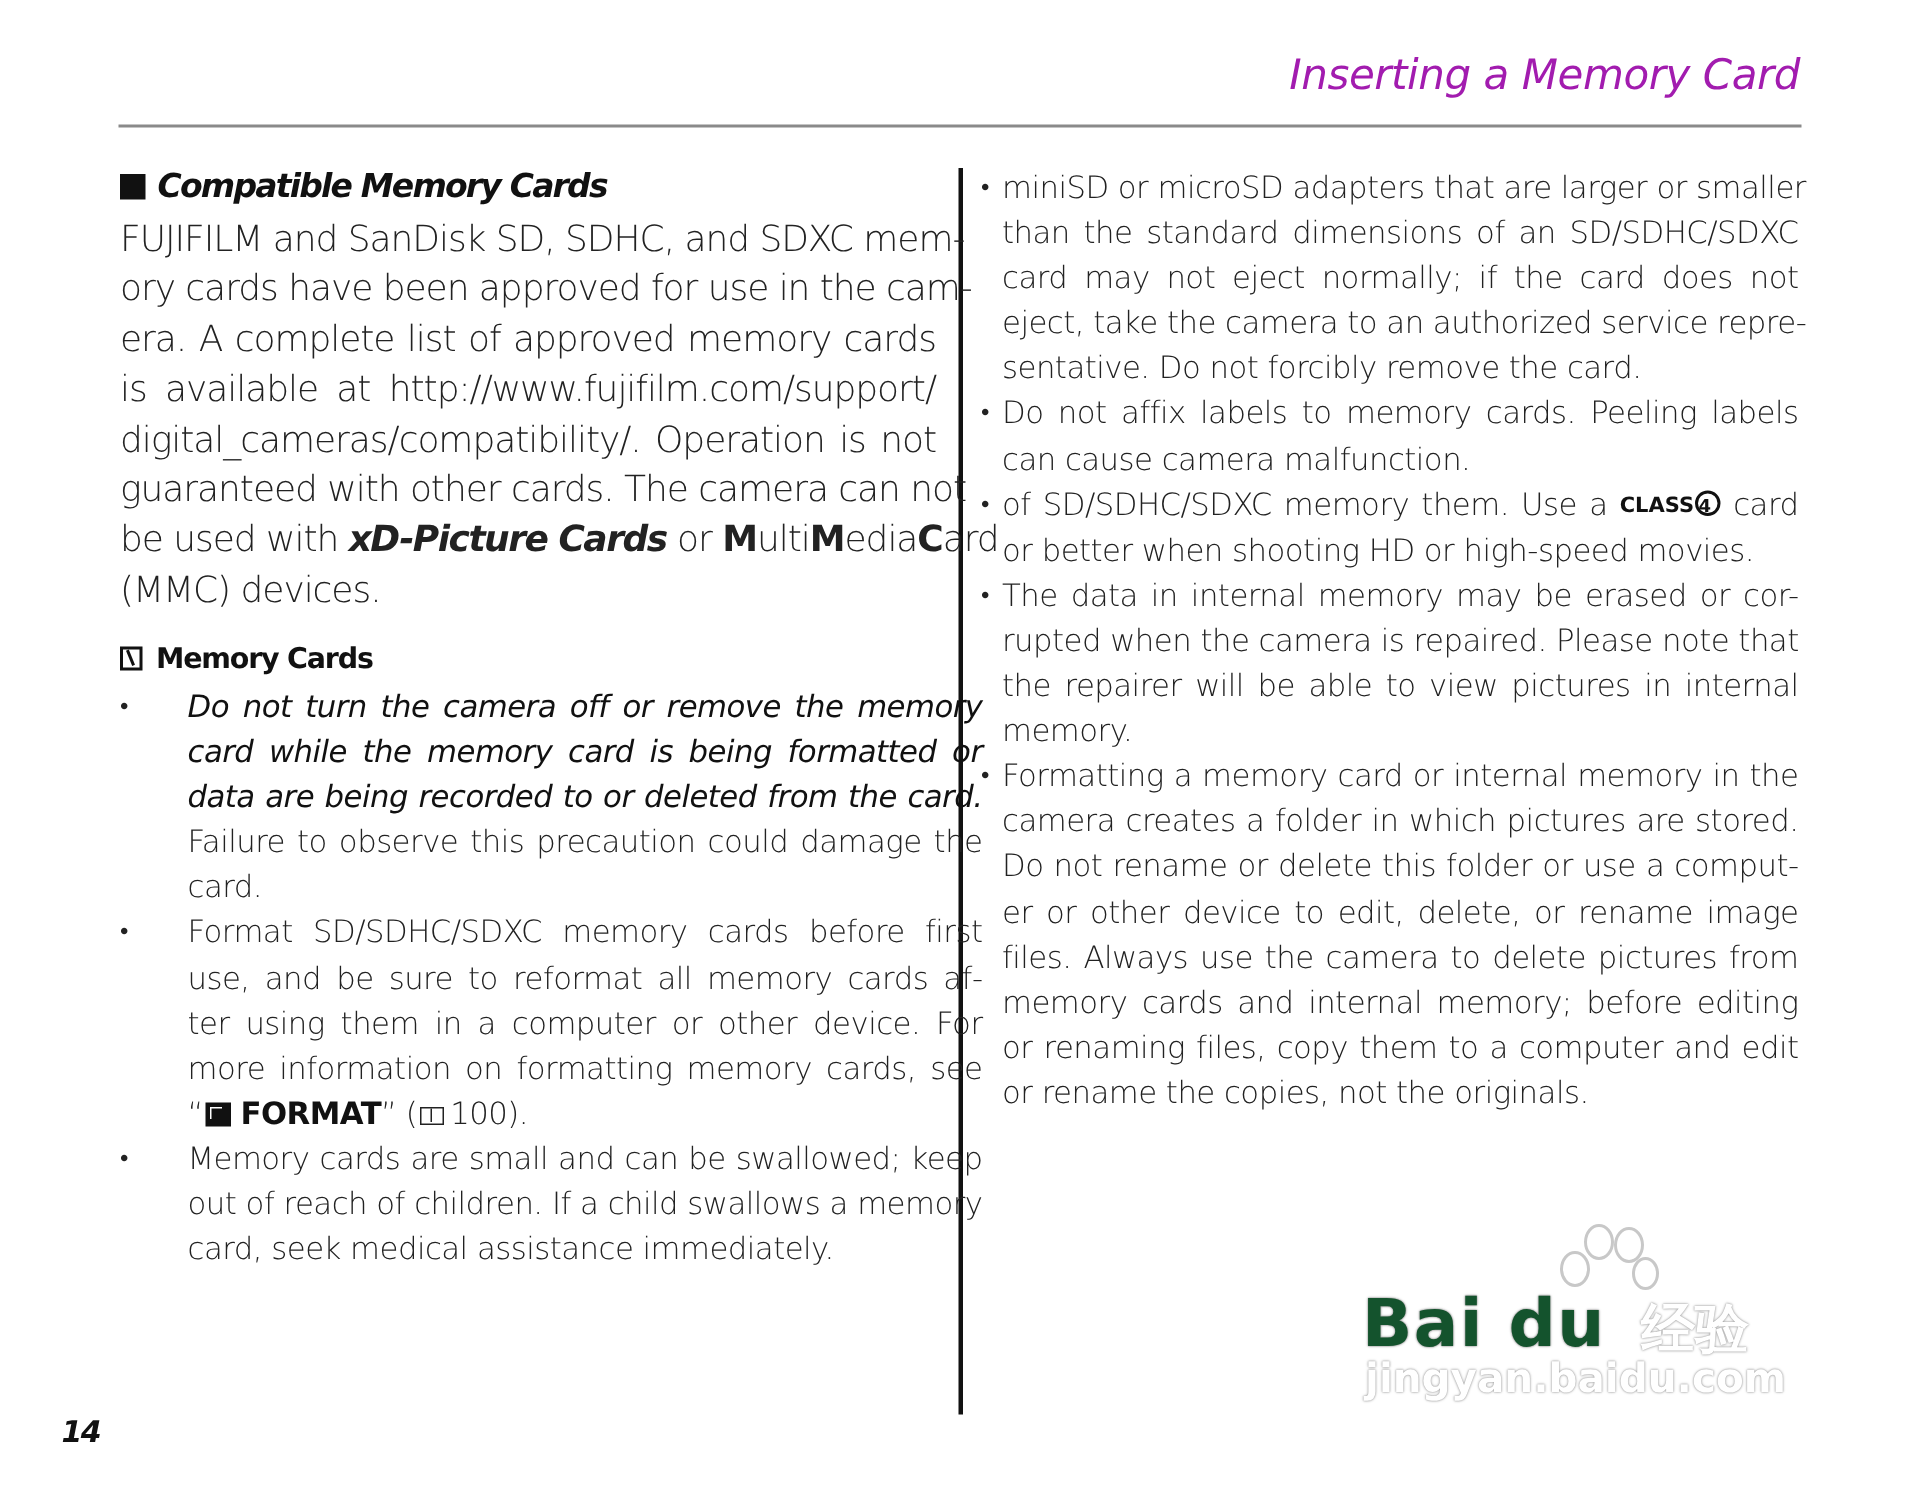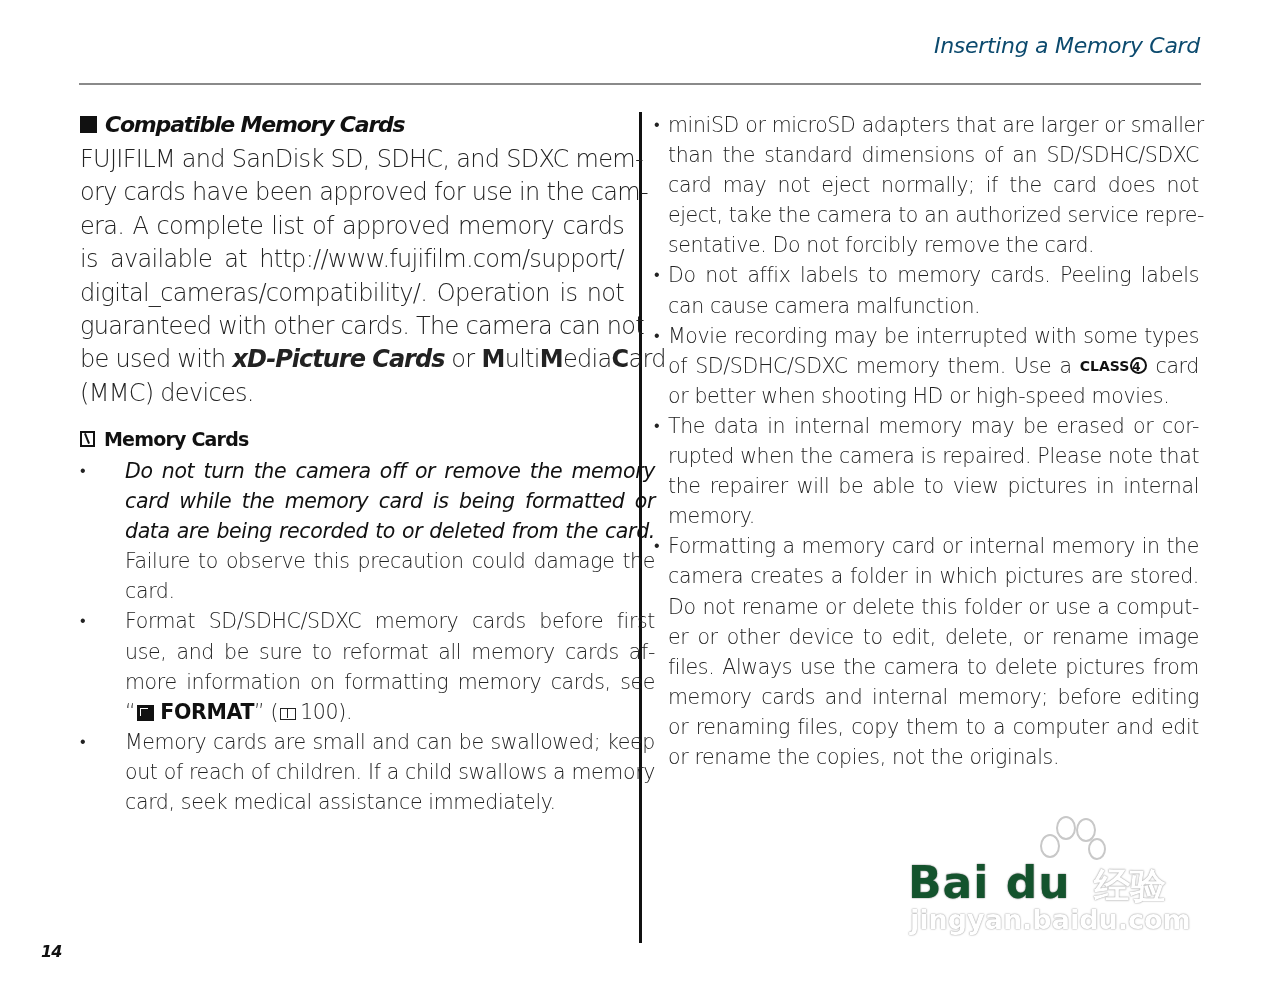--- a/index.html
+++ b/index.html
@@ -1,23 +1,23 @@
 <!DOCTYPE html>
 <html><head>
 <meta charset="utf-8">
 <style>
   html, body { margin: 0; padding: 0; background: #ffffff; }
   body { width: 1280px; height: 1003px; position: relative; overflow: hidden;
          font-family: "DejaVu Sans", sans-serif; color: #1a1a1a; }
 
   .running-head { position: absolute; right: 80px; top: 33px; font-style: italic;
-                  font-size: 22px; color: #0c4a6e; letter-spacing: -0.3px; margin-left: 40px; }
+                  font-size: 28px; color: #a21caf; letter-spacing: -0.3px; margin-left: 40px; }
   .top-rule { position: absolute; left: 79px; top: 83px; width: 1122px; height: 2px; background: #8a8a8a; }
   .col-divider { position: absolute; left: 639px; top: 112px; width: 3px; height: 831px; background: #111; }
-  .page-number { position: absolute; left: 41px; top: 942px; font-size: 16px; font-weight: bold;
+  .page-number { position: absolute; left: 41px; top: 942px; font-size: 20px; font-weight: bold;
                  font-style: italic; color: #111; letter-spacing: -1px; }
 
   .col { position: absolute; }
   .col-left { left: 80px; width: 544px; }
   .col-right { left: 654px; width: 548px; }
 
   .line { display: block; white-space: nowrap; text-align: justify; text-align-last: justify; overflow: visible; }
   .line.last { text-align-last: left; }
 
   
@@ -107,20 +107,21 @@
       <span class="line"><span class="it">Do not turn the camera off or remove the memory</span></span>
       <span class="line"><span class="it">card while the memory card is being formatted or</span></span>
       <span class="line"><span class="it">data are being recorded to or deleted from the card.</span></span>
       <span class="line"><span>Failure to observe this precaution could damage the</span></span>
       <span class="line last"><span>card.</span></span>
     </div>
     <div class="item">
       <span class="bullet">•</span>
       <span class="line"><span>Format SD/SDHC/SDXC memory cards before first</span></span>
       <span class="line"><span>use, and be sure to reformat all memory cards af-</span></span>
+      <span class="line"><span>ter using them in a computer or other device.  For</span></span>
       <span class="line"><span>more information on formatting memory cards, see</span></span>
       <span class="line last"><span>“</span><span class="fmt-icon"></span><span class="fmt">FORMAT</span><span>” (</span><span class="book-icon"></span><span>100).</span></span>
     </div>
     <div class="item">
       <span class="bullet">•</span>
       <span class="line"><span>Memory cards are small and can be swallowed; keep</span></span>
       <span class="line"><span>out of reach of children.  If a child swallows a memory</span></span>
       <span class="line last"><span>card, seek medical assistance immediately.</span></span>
     </div>
   </div>
@@ -133,21 +134,20 @@
       <span class="line"><span>eject, take the camera to an authorized service repre-</span></span>
       <span class="line last"><span>sentative.  Do not forcibly remove the card.</span></span>
     </div>
     <div class="item">
       <span class="bullet">•</span>
       <span class="line"><span>Do not affix labels to memory cards.  Peeling labels</span></span>
       <span class="line last"><span>can cause camera malfunction.</span></span>
     </div>
     <div class="item">
       <span class="bullet">•</span>
-      <span class="line"><span>Movie recording may be interrupted with some types</span></span>
       <span class="line"><span>of SD/SDHC/SDXC memory them.  Use a </span><span class="class-logo"><span>CLASS</span><span class="four">4</span></span><span> card</span></span>
       <span class="line last"><span>or better when shooting HD or high-speed movies.</span></span>
     </div>
     <div class="item">
       <span class="bullet">•</span>
       <span class="line"><span>The data in internal memory may be erased or cor-</span></span>
       <span class="line"><span>rupted when the camera is repaired.  Please note that</span></span>
       <span class="line"><span>the repairer will be able to view pictures in internal</span></span>
       <span class="line last"><span>memory.</span></span>
     </div>

